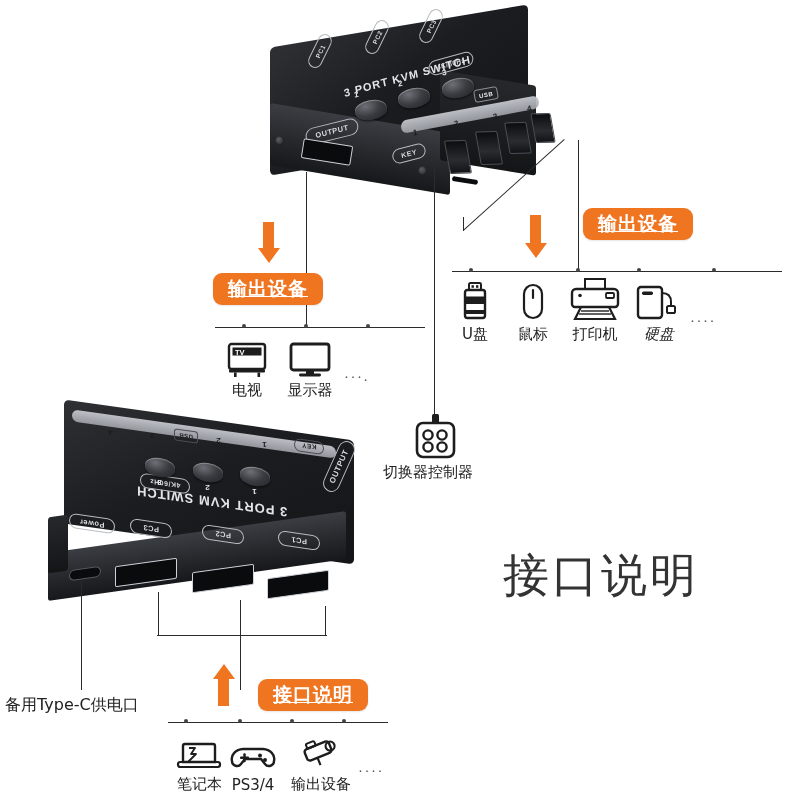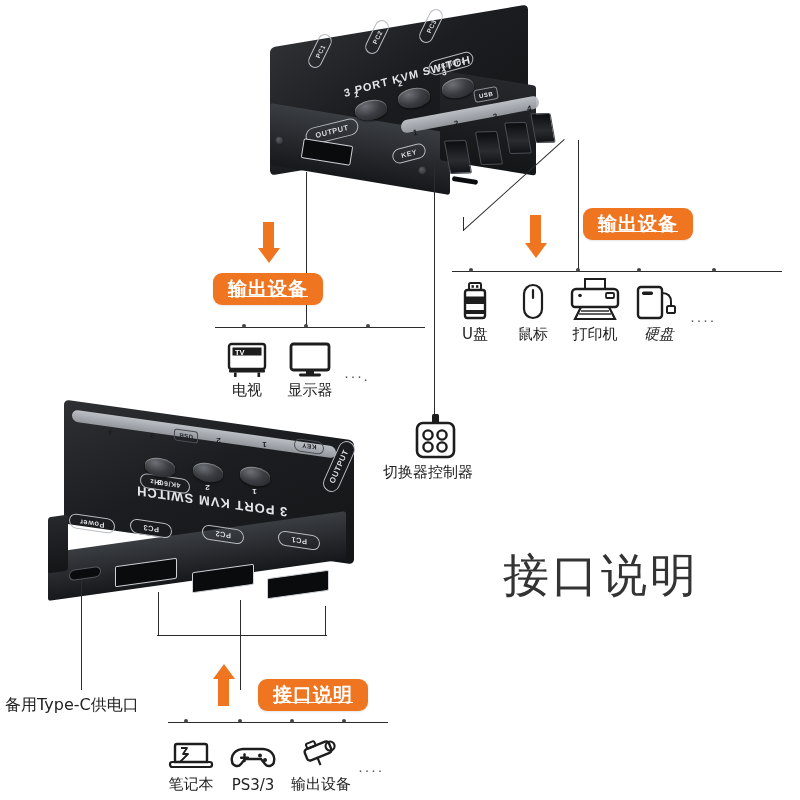--- a/index.html
+++ b/index.html
@@ -344,21 +344,21 @@
   <div class="abs" style="left:184px;top:719px;width:4px;height:4px;border-radius:50%;background:#444;"></div>
   <div class="abs" style="left:238px;top:719px;width:4px;height:4px;border-radius:50%;background:#444;"></div>
   <div class="abs" style="left:290px;top:719px;width:4px;height:4px;border-radius:50%;background:#444;"></div>
   <div class="abs" style="left:342px;top:719px;width:4px;height:4px;border-radius:50%;background:#444;"></div>
 
   <div class="arr-shaft" style="left:218px;top:678px;width:11px;height:28px;"></div>
   <div class="arr-head-up" style="left:212.5px;top:664px;"></div>
   <div class="badge" style="left:258px;top:679px;width:110px;height:32px;font-size:19px;">接口说明</div>
 
   <div class="iconrow" style="left:160px;top:730px;">
-    <div class="iconcell" style="width:62px;">
+    <div class="iconcell" style="width:62px;align-items:flex-end;">
       <div class="glyph">
         <svg width="46" height="34" viewBox="0 0 46 34">
           <path d="M9 6 h28 a2 2 0 0 1 2 2 v16 h-32 v-16 a2 2 0 0 1 2 -2 z" fill="none" stroke="#1d1d1d" stroke-width="2.4"></path>
           <path d="M13 10 l6 0 l-4 6 l5 0 l-8 8" fill="none" stroke="#1d1d1d" stroke-width="1.8" stroke-linejoin="round"></path>
           <rect x="2" y="24" width="42" height="5" rx="2.2" fill="none" stroke="#1d1d1d" stroke-width="2.2"></rect>
         </svg>
       </div>
       <div class="cap">笔记本</div>
     </div>
     <div class="iconcell" style="width:62px;">
@@ -366,21 +366,21 @@
         <svg width="48" height="32" viewBox="0 0 48 32">
           <path d="M14 8 h20 a12 10 0 0 1 11 12 a5 5 0 0 1 -9 3 l-4 -5 h-16 l-4 5 a5 5 0 0 1 -9 -3 a12 10 0 0 1 11 -12 z" fill="none" stroke="#1d1d1d" stroke-width="2.4"></path>
           <g fill="#1d1d1d">
             <rect x="11" y="15.5" width="9" height="2.4" rx="1"></rect>
             <rect x="14.3" y="12.2" width="2.4" height="9" rx="1"></rect>
           </g>
           <circle cx="31" cy="14.5" r="2" fill="#1d1d1d"></circle>
           <circle cx="36" cy="19" r="2" fill="#1d1d1d"></circle>
         </svg>
       </div>
-      <div class="cap">PS3/3</div>
+      <div class="cap">PS3/4</div>
     </div>
     <div class="iconcell" style="width:74px;">
       <div class="glyph">
         <svg width="46" height="38" viewBox="0 0 46 38">
           <g transform="rotate(-22 23 19)">
             <rect x="8" y="10" width="26" height="12" rx="3" fill="none" stroke="#1d1d1d" stroke-width="2.4"></rect>
             <circle cx="34" cy="16" r="4.5" fill="none" stroke="#1d1d1d" stroke-width="2.2"></circle>
             <rect x="12" y="5" width="9" height="5" rx="1.5" fill="none" stroke="#1d1d1d" stroke-width="2"></rect>
             <line x1="18" y1="22" x2="18" y2="30" stroke="#1d1d1d" stroke-width="2.2"></line>
           </g>

